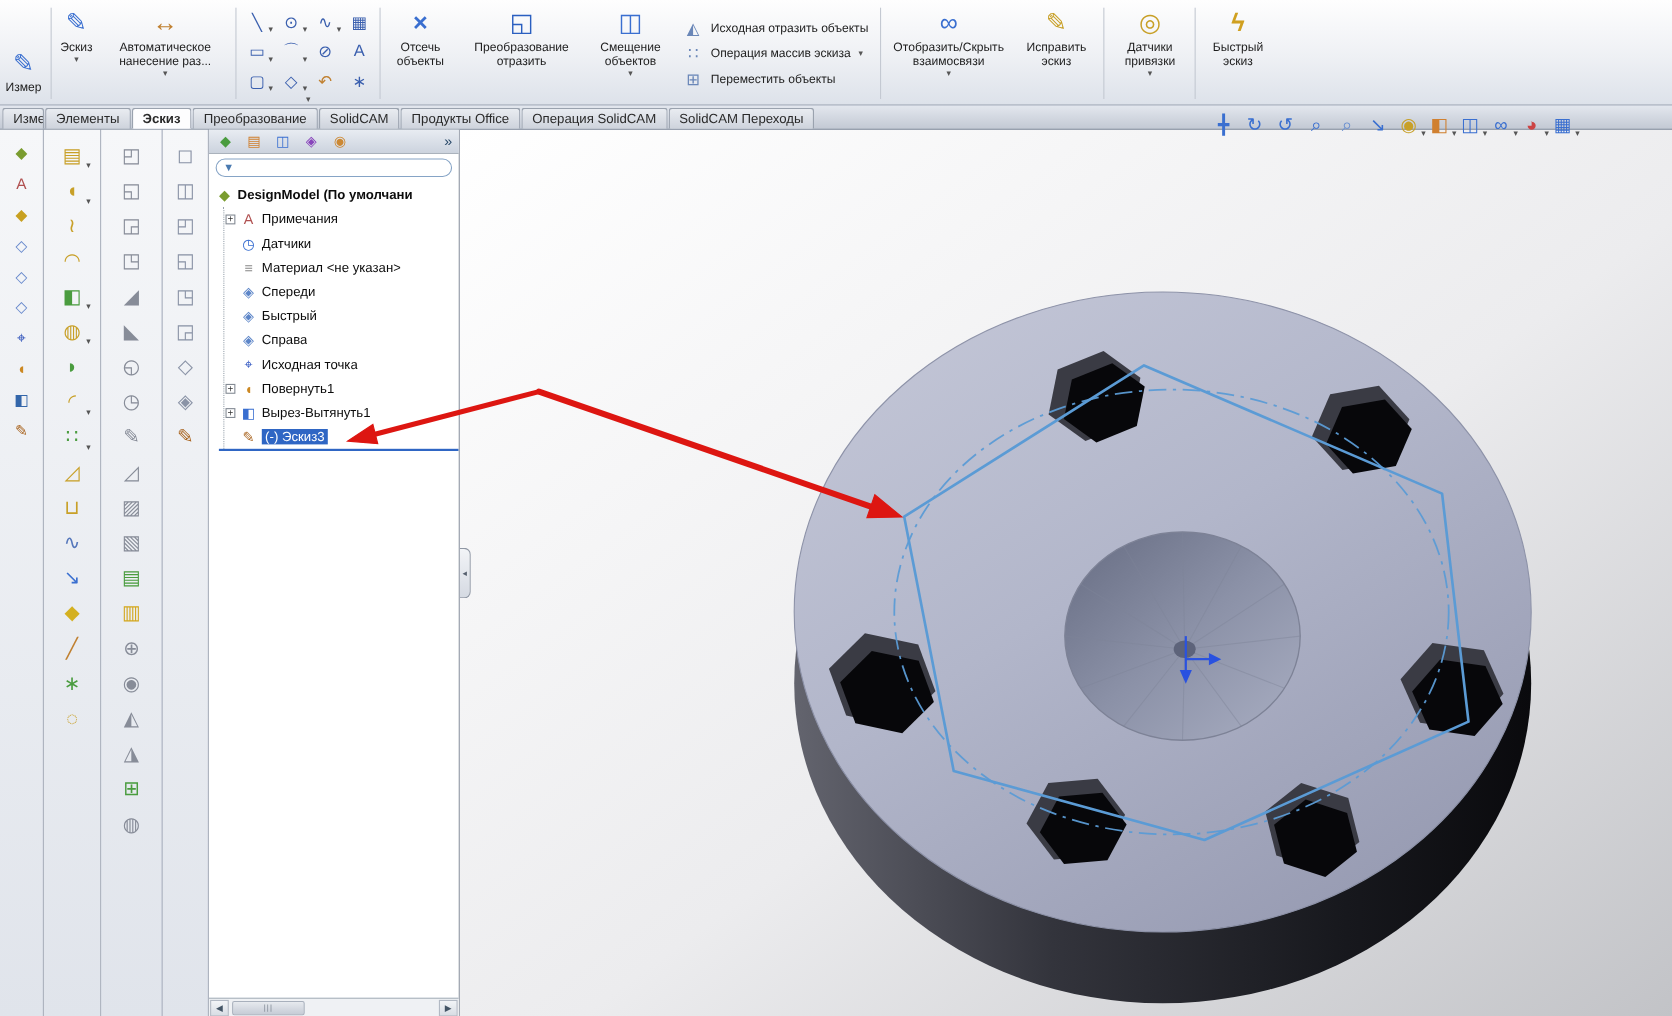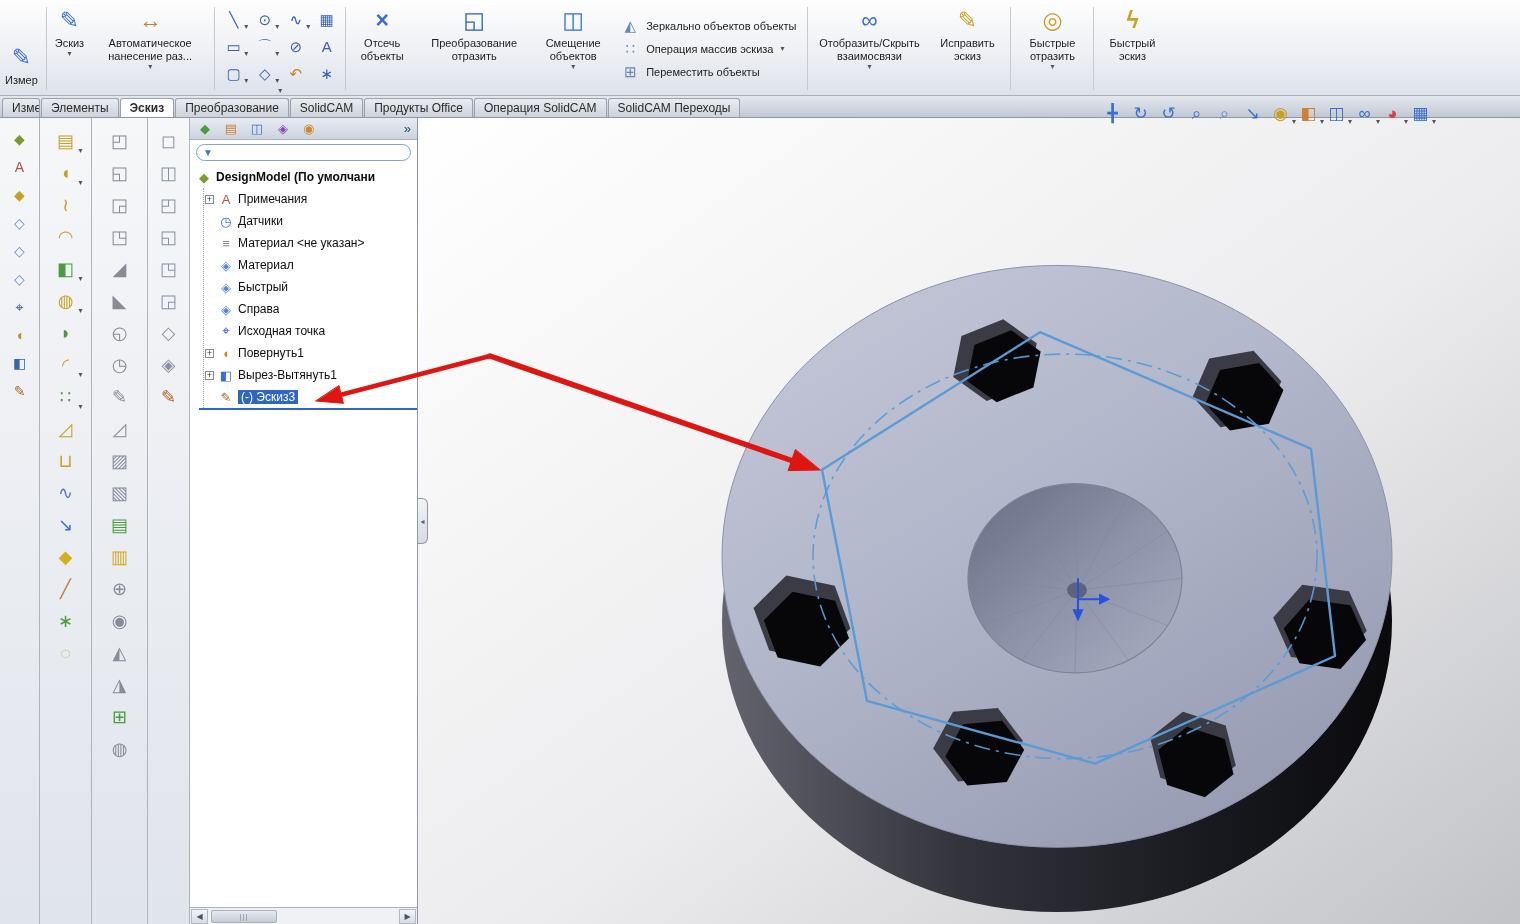--- a/index.html
+++ b/index.html
@@ -156,21 +156,21 @@
     <span class="blabel">Преобразование отразить</span>
   </div>
   <div class="bigbtn" style="max-width:80px">
     <span class="bicon" style="color:#3a6fd0">◫</span>
     <span class="blabel">Смещение объектов</span>
     <span class="caret">▾</span>
   </div>
   <div class="stackcol">
     <div class="stackrow">
       <span class="sicon" style="color:#6a87b8">◭</span>
-      <span>Зеркально объектов объекты</span>
+      <span>Исходная отразить объекты</span>
     </div>
     <div class="stackrow">
       <span class="sicon" style="color:#6a87b8">∷</span>
       <span>Операция массив эскиза</span>
       <span class="caret">▾</span>
     </div>
     <div class="stackrow">
       <span class="sicon" style="color:#6a87b8">⊞</span>
       <span>Переместить объекты</span>
     </div>
@@ -181,21 +181,21 @@
     <span class="blabel">Отобразить/Скрыть взаимосвязи</span>
     <span class="caret">▾</span>
   </div>
   <div class="bigbtn" style="max-width:80px">
     <span class="bicon" style="color:#c8a028">✎</span>
     <span class="blabel">Исправить эскиз</span>
   </div>
   <div class="rdiv"></div>
   <div class="bigbtn" style="max-width:76px">
     <span class="bicon" style="color:#c8a028">◎</span>
-    <span class="blabel">Быстрые отразить</span>
+    <span class="blabel">Датчики привязки</span>
     <span class="caret">▾</span>
   </div>
   <div class="rdiv"></div>
   <div class="bigbtn" style="max-width:70px">
     <span class="bicon" style="color:#d0a020;font-weight:bold">ϟ</span>
     <span class="blabel">Быстрый эскиз</span>
   </div>
 </div>
 
 <div id="tabbar">
@@ -480,21 +480,21 @@
             <span class="tlabel">Датчики</span>
           </div>
           <div class="trow">
             <span class="tspacer"></span>
             <span class="ticon" style="color: rgb(136, 136, 136);">≡</span>
             <span class="tlabel">Материал &lt;не указан&gt;</span>
           </div>
           <div class="trow">
             <span class="tspacer"></span>
             <span class="ticon" style="color: rgb(92, 133, 200);">◈</span>
-            <span class="tlabel">Материал</span>
+            <span class="tlabel">Спереди</span>
           </div>
           <div class="trow">
             <span class="tspacer"></span>
             <span class="ticon" style="color: rgb(92, 133, 200);">◈</span>
             <span class="tlabel">Быстрый</span>
           </div>
           <div class="trow">
             <span class="tspacer"></span>
             <span class="ticon" style="color: rgb(92, 133, 200);">◈</span>
             <span class="tlabel">Справа</span>

